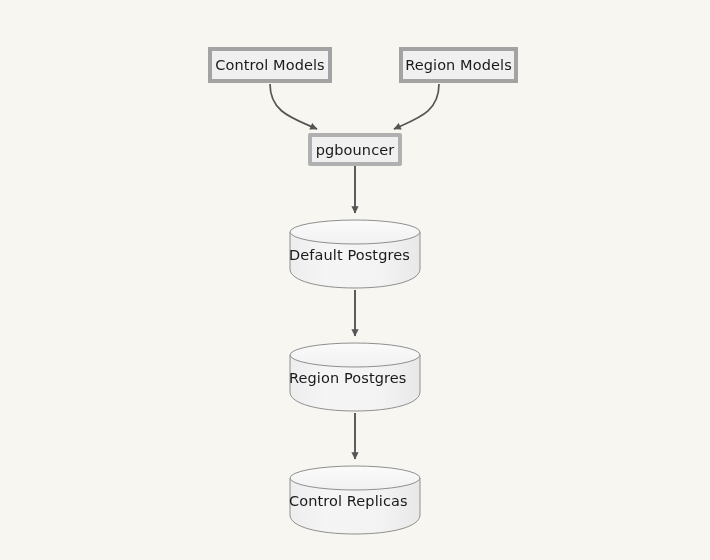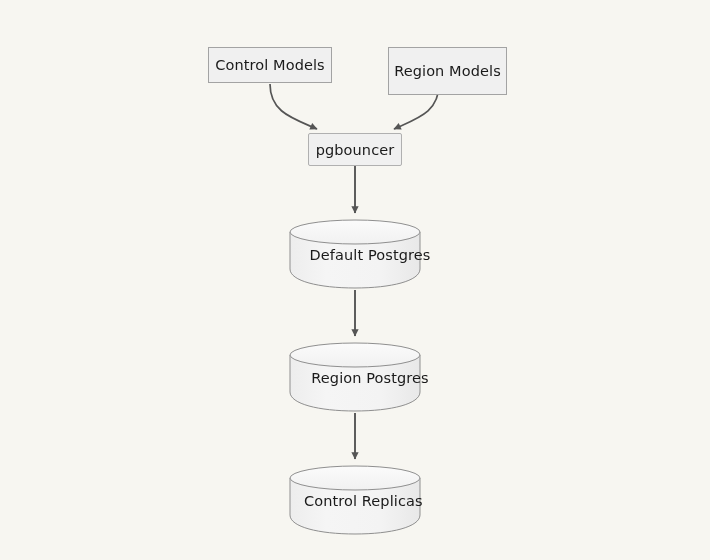--- a/index.html
+++ b/index.html
@@ -28,21 +28,21 @@
     width: 710px;
     height: 560px;
     pointer-events: none;
   }
   .node {
     position: absolute;
     box-sizing: border-box;
   }
   .rect-node {
     background: #f0f0f0;
-    border: 1px solid #a3a3a3;
+    border: 4px solid #a3a3a3;
     display: flex;
     align-items: center;
     justify-content: center;
     color: #1a1a1a;
     font-size: 14.5px;
     letter-spacing: .1px;
     white-space: nowrap;
   }
   .rect-node.rounded {
     border-radius: 2px;
@@ -52,26 +52,25 @@
     display: block;
   }
   .cyl-node svg {
     display: block;
     overflow: visible;
   }
   .cyl-label {
     position: absolute;
     left: 0;
     width: 100%;
-    text-align: center;
+    text-align: left;
     color: #1a1a1a;
     font-size: 14.5px;
     letter-spacing: .1px;
     white-space: nowrap;
-    padding-left: 15px;
   }
 </style>
 </head>
 <body>
 
 <div id="diagram-root">
 
   <svg id="edge-layer" width="710" height="560" viewBox="0 0 710 560" xmlns="http://www.w3.org/2000/svg">
     <defs>
       <marker id="arrowhead" markerWidth="9" markerHeight="9" refX="7.4" refY="4.5" orient="auto" markerUnits="userSpaceOnUse">
@@ -107,21 +106,21 @@
 
     <g>
       <path d="M 355 413 L 355 459" fill="none" stroke="#555555" stroke-width="1.9" marker-end="url(#arrowhead)"></path>
     </g>
   </svg>
 
   <div class="node rect-node" style="left:208px; top:47px; width:124px; height:36px;">
     <span>Control Models</span>
   </div>
 
-  <div class="node rect-node" style="left:388px; top:47px; width:119px; height:48px;">
+  <div class="node rect-node" style="left:399px; top:47px; width:119px; height:36px;">
     <span>Region Models</span>
   </div>
 
   <div class="node rect-node rounded" style="left:308px; top:133px; width:94px; height:33px;">
     <span>pgbouncer</span>
   </div>
 
   <div class="node cyl-node" style="left:289px; top:219px; width:132px; height:71px;">
     <svg width="132" height="71" viewBox="0 0 132 71" xmlns="http://www.w3.org/2000/svg">
       <path d="M 1 13 L 1 50 C 1 62, 30 69, 66 69 C 102 69, 131 62, 131 50 L 131 13 Z" fill="url(#cylBodyGrad)" stroke="#8f8f8f" stroke-width="1"></path>

